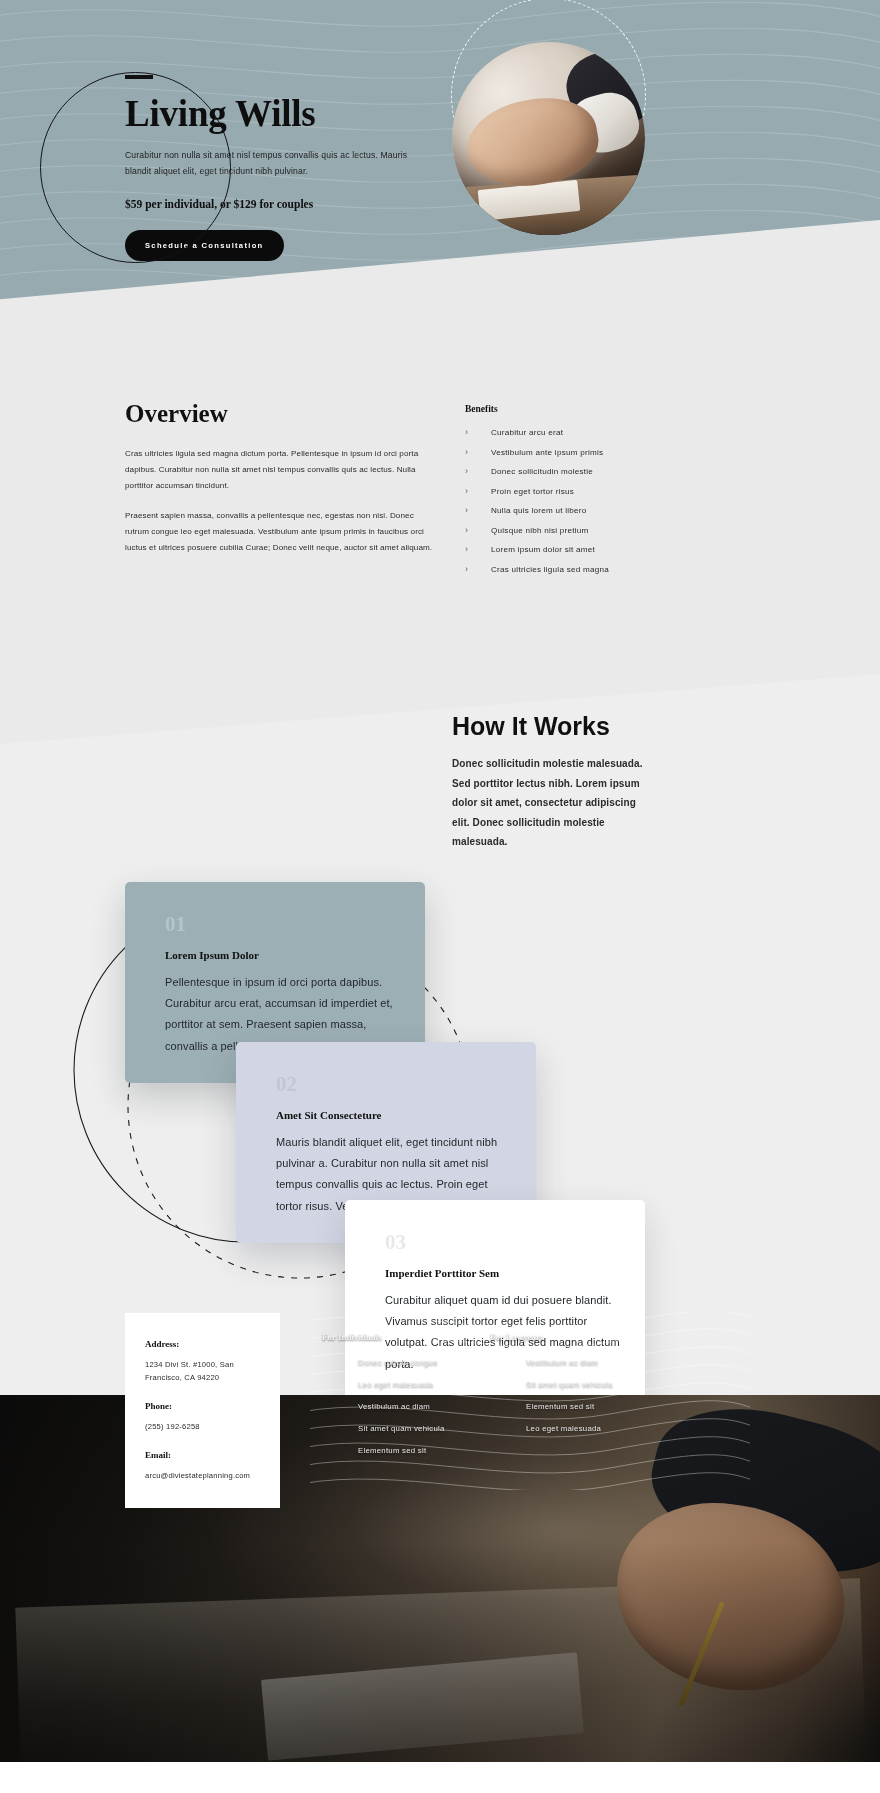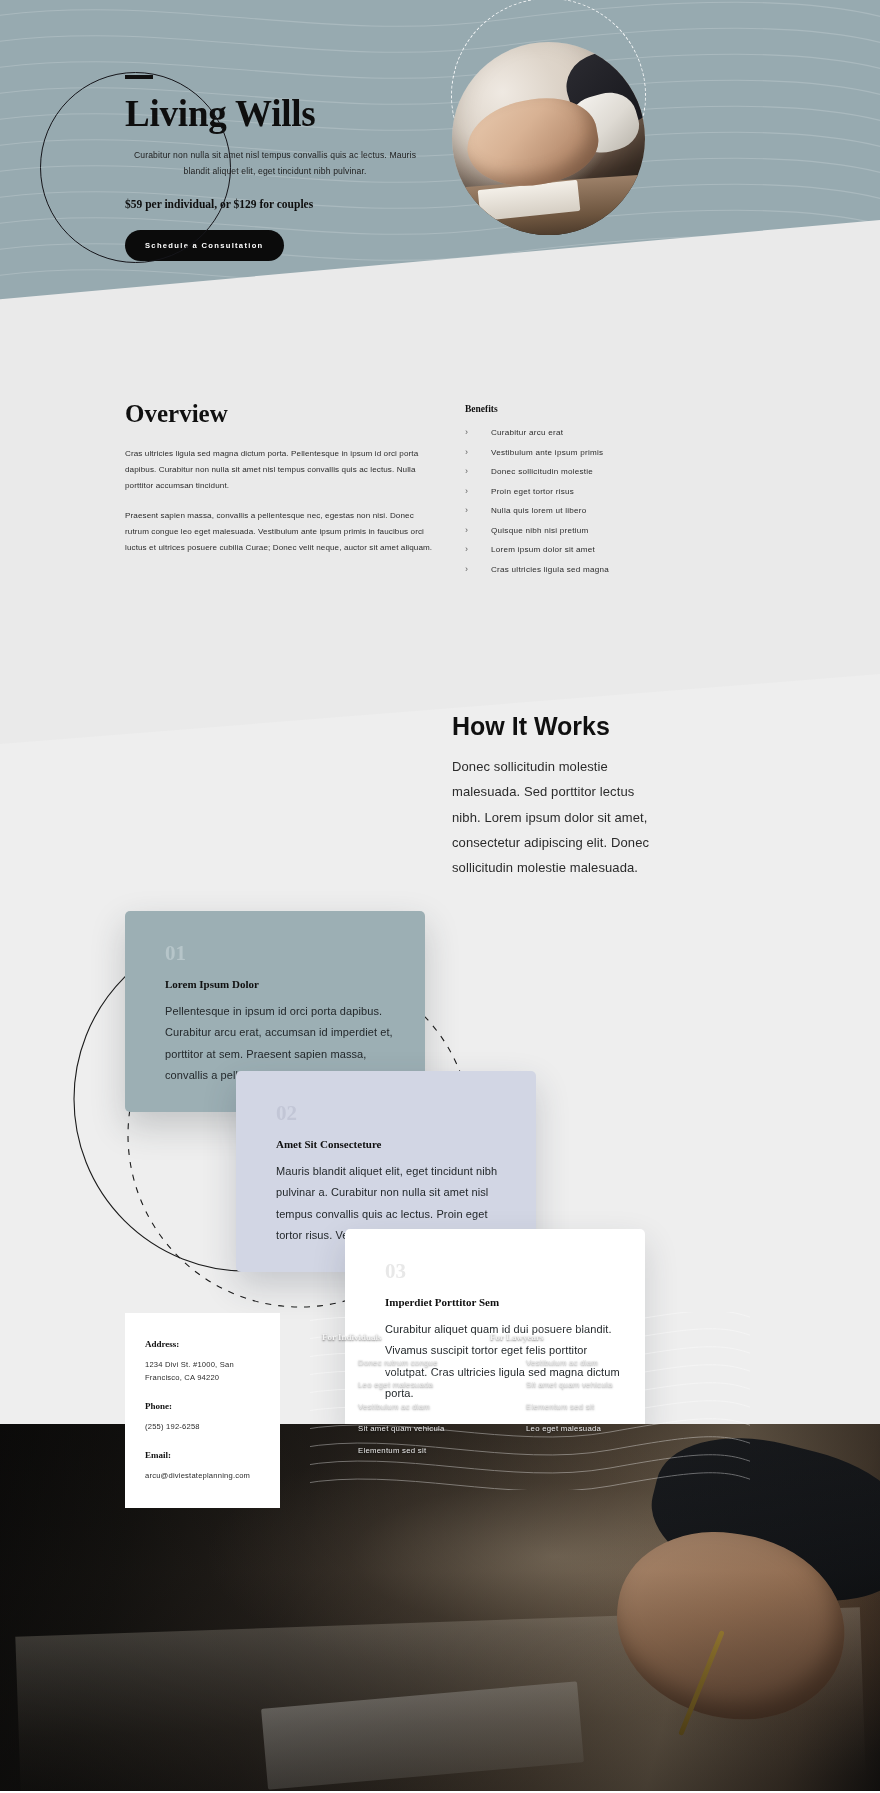--- a/index.html
+++ b/index.html
@@ -51,21 +51,20 @@
     line-height: 1.12;
     margin-bottom: 14px;
   }
   .hero-sub {
     font-size: 8.6px;
     line-height: 1.85;
     color: #1d1d1d;
     letter-spacing: .15px;
     margin-bottom: 18px;
     max-width: 300px;
-    text-align: center;
   }
   .hero-price {
     font-family: "Liberation Serif", serif;
     font-size: 11.5px;
     font-weight: 700;
     color: #0e0e0e;
     margin-bottom: 20px;
   }
   .cta {
     display: inline-block;
@@ -229,25 +228,26 @@
     z-index: 3;
   }
   .hiw-title {
     font-family: Liberation Sans, sans-serif;
     font-size: 25px;
     font-weight: 700;
     color: #101010;
     margin-bottom: 13px;
   }
   .hiw-sub {
-    font-size: 13px;
+    font-size: 10px;
     line-height: 1.95;
     color: #2b2b2b;
     width: 198px;
     letter-spacing: .1px;
+    font-weight: bold;
   }
 
   .steps {
     position: relative;
     margin-top: 18px;
     height: 465px;
   }
   .deco {
     position: absolute;
     left: 0; top: 0;

